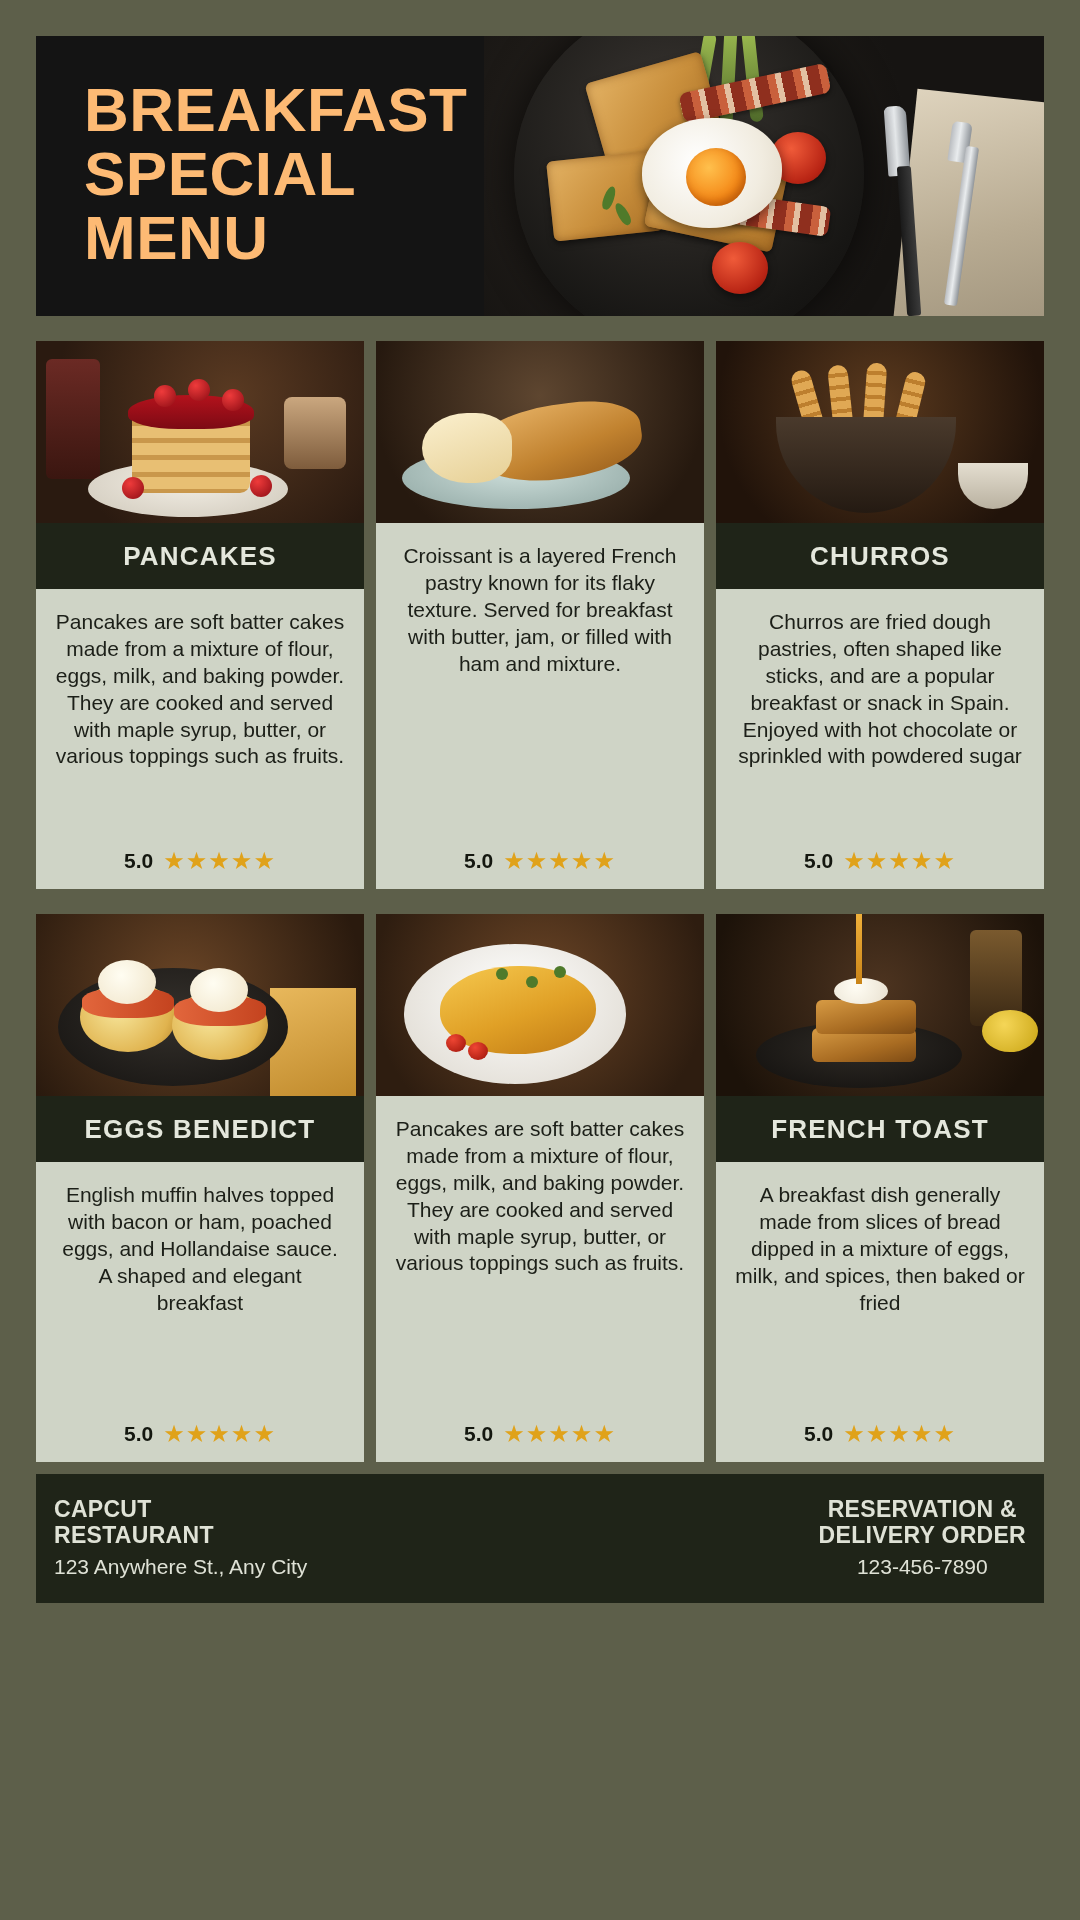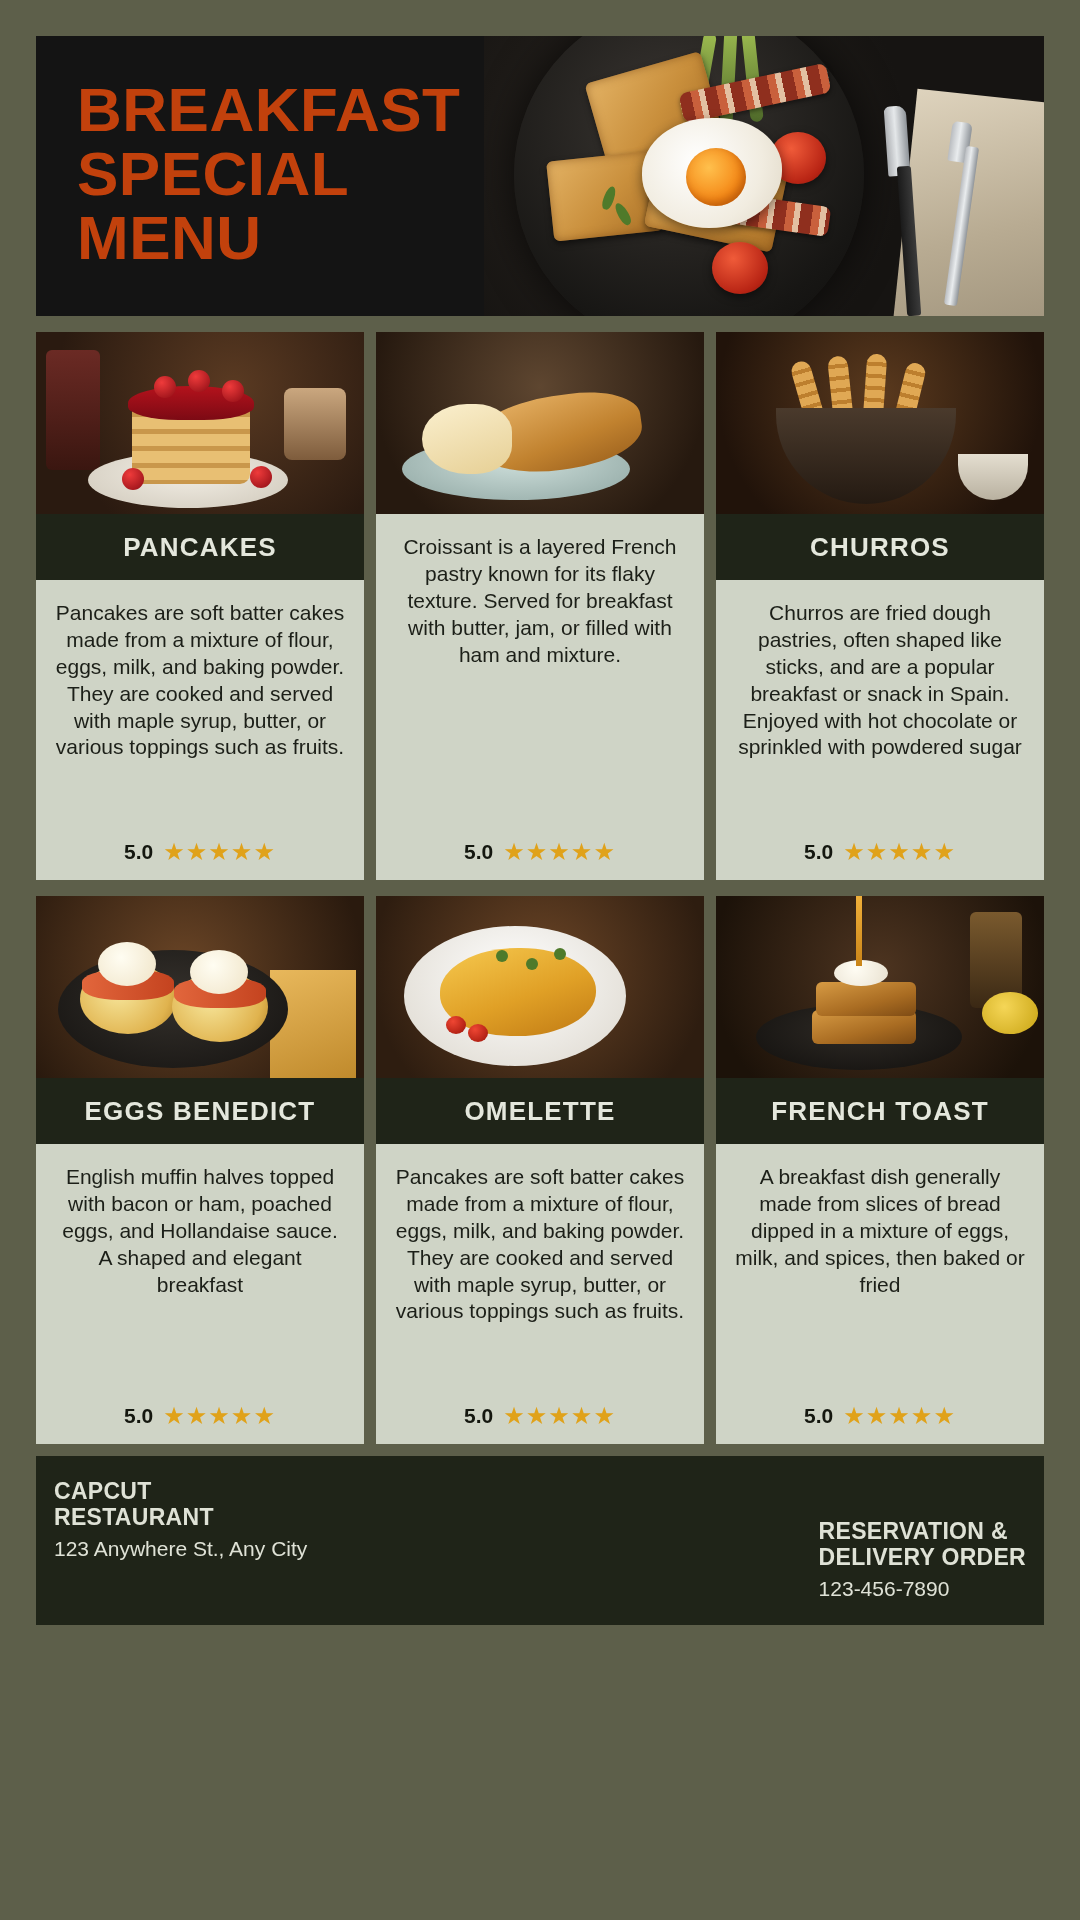--- a/index.html
+++ b/index.html
@@ -20,24 +20,24 @@
 
   
   .hero {
     position: relative;
     height: 280px;
     background: #141414;
     overflow: hidden;
   }
   .hero-title {
     position: absolute;
-    left: 41px;
+    left: 48px;
     top: 42px;
     z-index: 5;
-    color: #c2410c;
+    color: #fdba74;
     font-size: 62px;
     font-weight: bold;
     line-height: 1.03;
     letter-spacing: 0.5px;
     text-transform: uppercase;
   }
   .hero-title span { display: block; }
   .hero-photo {
     position: absolute;
     right: 0;
@@ -140,21 +140,21 @@
   .fork-handle { right: 76px; top: 110px; width: 13px; height: 160px; transform: rotate(8deg); }
   .fork-head { right: 74px; top: 86px; width: 20px; height: 40px; border-radius: 6px 6px 2px 2px; transform: rotate(8deg); }
   .knife-handle { right: 128px; top: 130px; width: 14px; height: 150px; transform: rotate(-4deg); background: linear-gradient(90deg,#1b1b1b,#3b3b3b); }
   .knife-blade { right: 136px; top: 70px; width: 22px; height: 70px; transform: rotate(-4deg); border-radius: 6px 10px 2px 2px; }
 
   
   .grid {
     display: grid;
     grid-template-columns: repeat(3, 1fr);
     gap: 12px;
-    margin-top: 16px;
+    margin-top: 25px;
   }
   .card { display: flex; flex-direction: column; }
   .card-photo {
     height: 182px;
     overflow: hidden;
     position: relative;
     background: #2b2218;
   }
   .card-title {
     background: #1f2418;
@@ -237,21 +237,21 @@
   .footer {
     margin-top: 12px;
     background: #1f2418;
     padding: 22px 18px 24px;
     display: flex;
     justify-content: space-between;
     align-items: flex-start;
     color: #dfe2d6;
   }
   .f-left { text-align: left; }
-  .f-right { text-align: left; margin-top: 40px; }
+  .f-right { text-align: center; }
   .f-strong {
     font-size: 23px;
     font-weight: bold;
     line-height: 1.15;
     letter-spacing: 0.3px;
     text-transform: uppercase;
   }
   .f-sub { font-size: 21px; margin-top: 6px; }
 </style>
 </head>
@@ -380,21 +380,20 @@
       <div class="card-photo">
         <div class="ph om-bg"></div>
         <div class="ph om-plate"></div>
         <div class="ph om-egg"></div>
         <div class="ph om-herb" style="left:120px;bottom:116px;"></div>
         <div class="ph om-herb" style="left:150px;bottom:108px;"></div>
         <div class="ph om-herb" style="left:178px;bottom:118px;"></div>
         <div class="ph om-tom" style="left:70px;bottom:44px;"></div>
         <div class="ph om-tom" style="left:92px;bottom:36px;"></div>
       </div>
-      <div class="card-title">OMELETTE</div>
       <div class="card-body">
         <div class="card-desc">Pancakes are soft batter cakes made from a mixture of flour, eggs, milk, and baking powder. They are cooked and served with maple syrup, butter, or various toppings such as fruits.</div>
         <div class="rating">
           <span class="rating-score">5.0</span>
           <span class="stars">★★★★★</span>
         </div>
       </div>
     </div>
 
     <div class="card">

